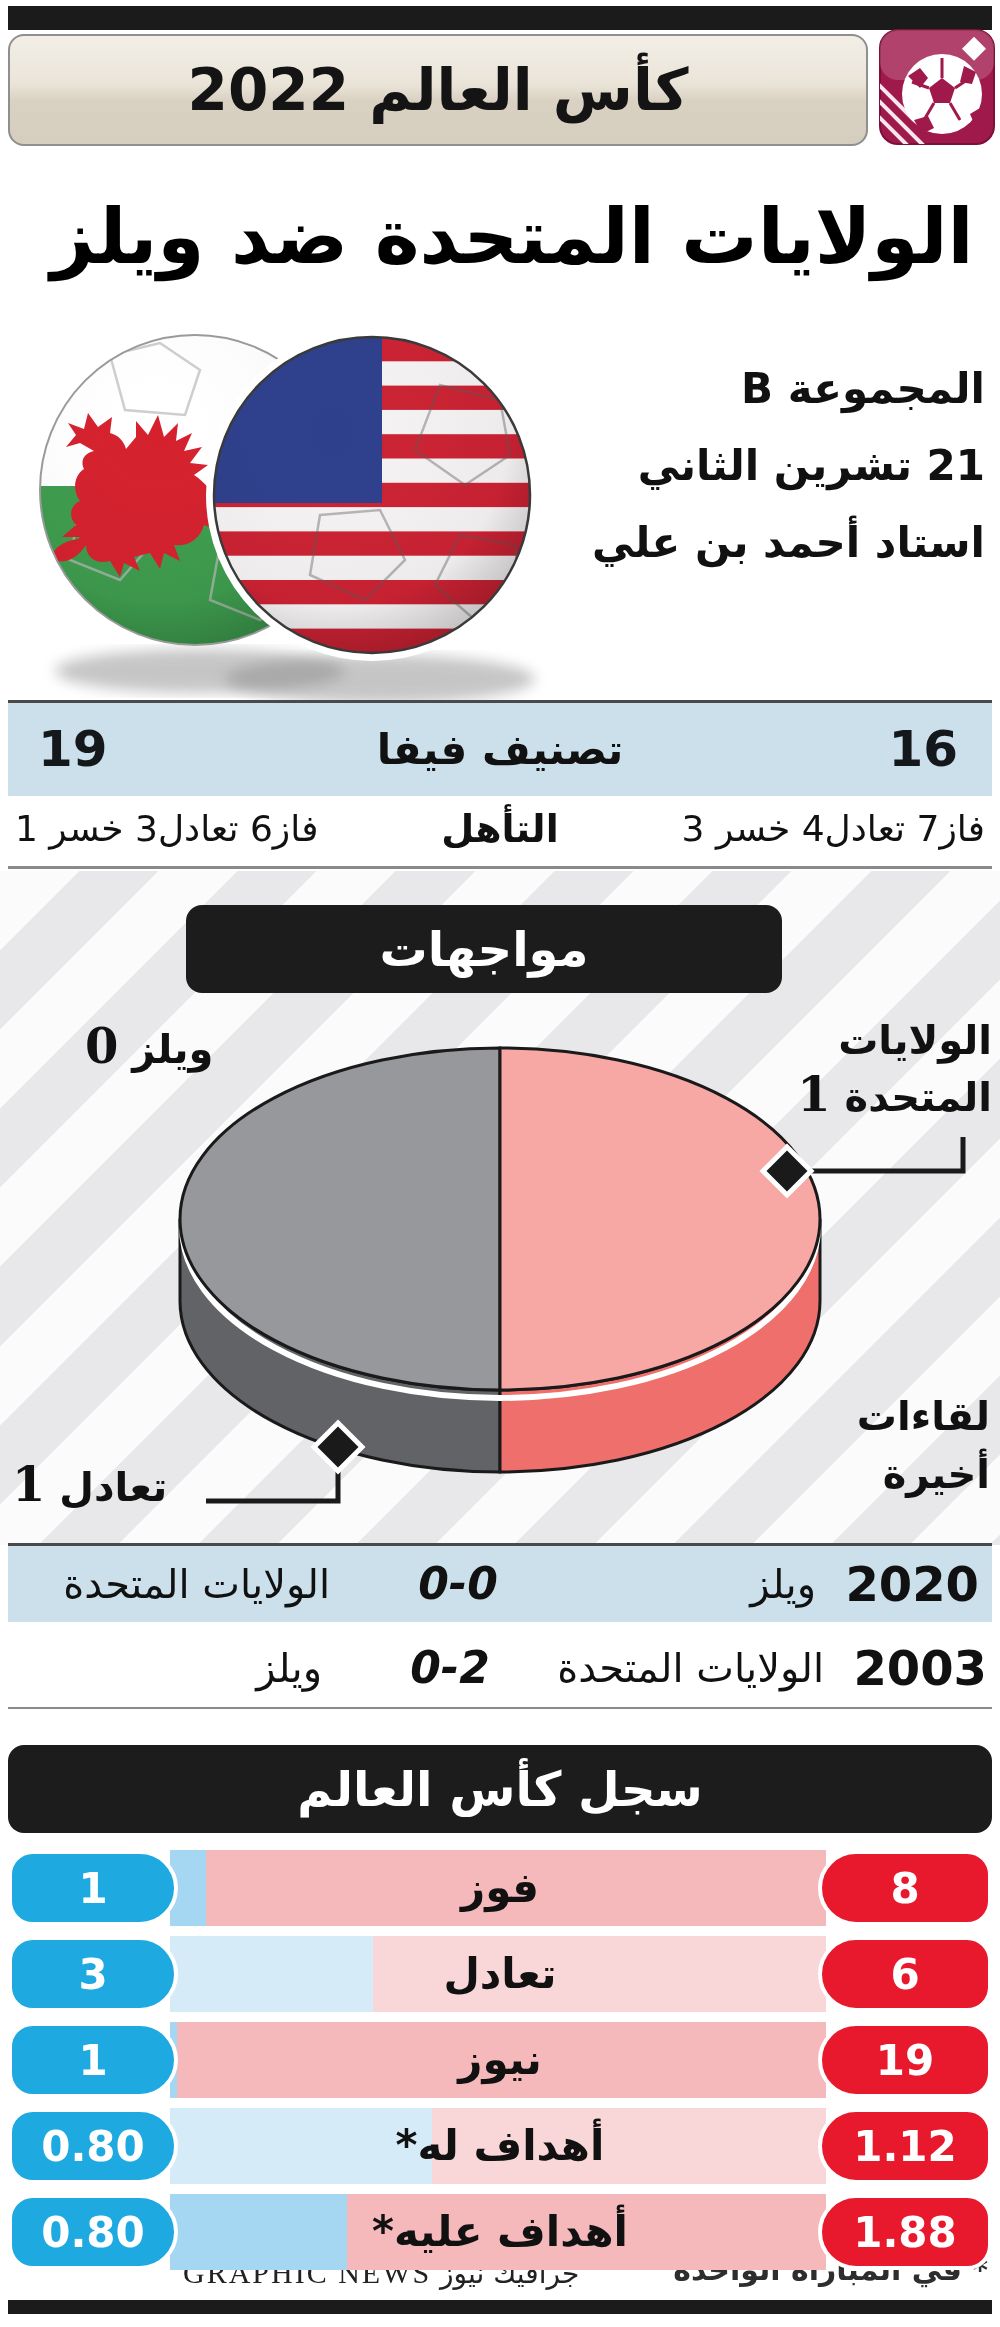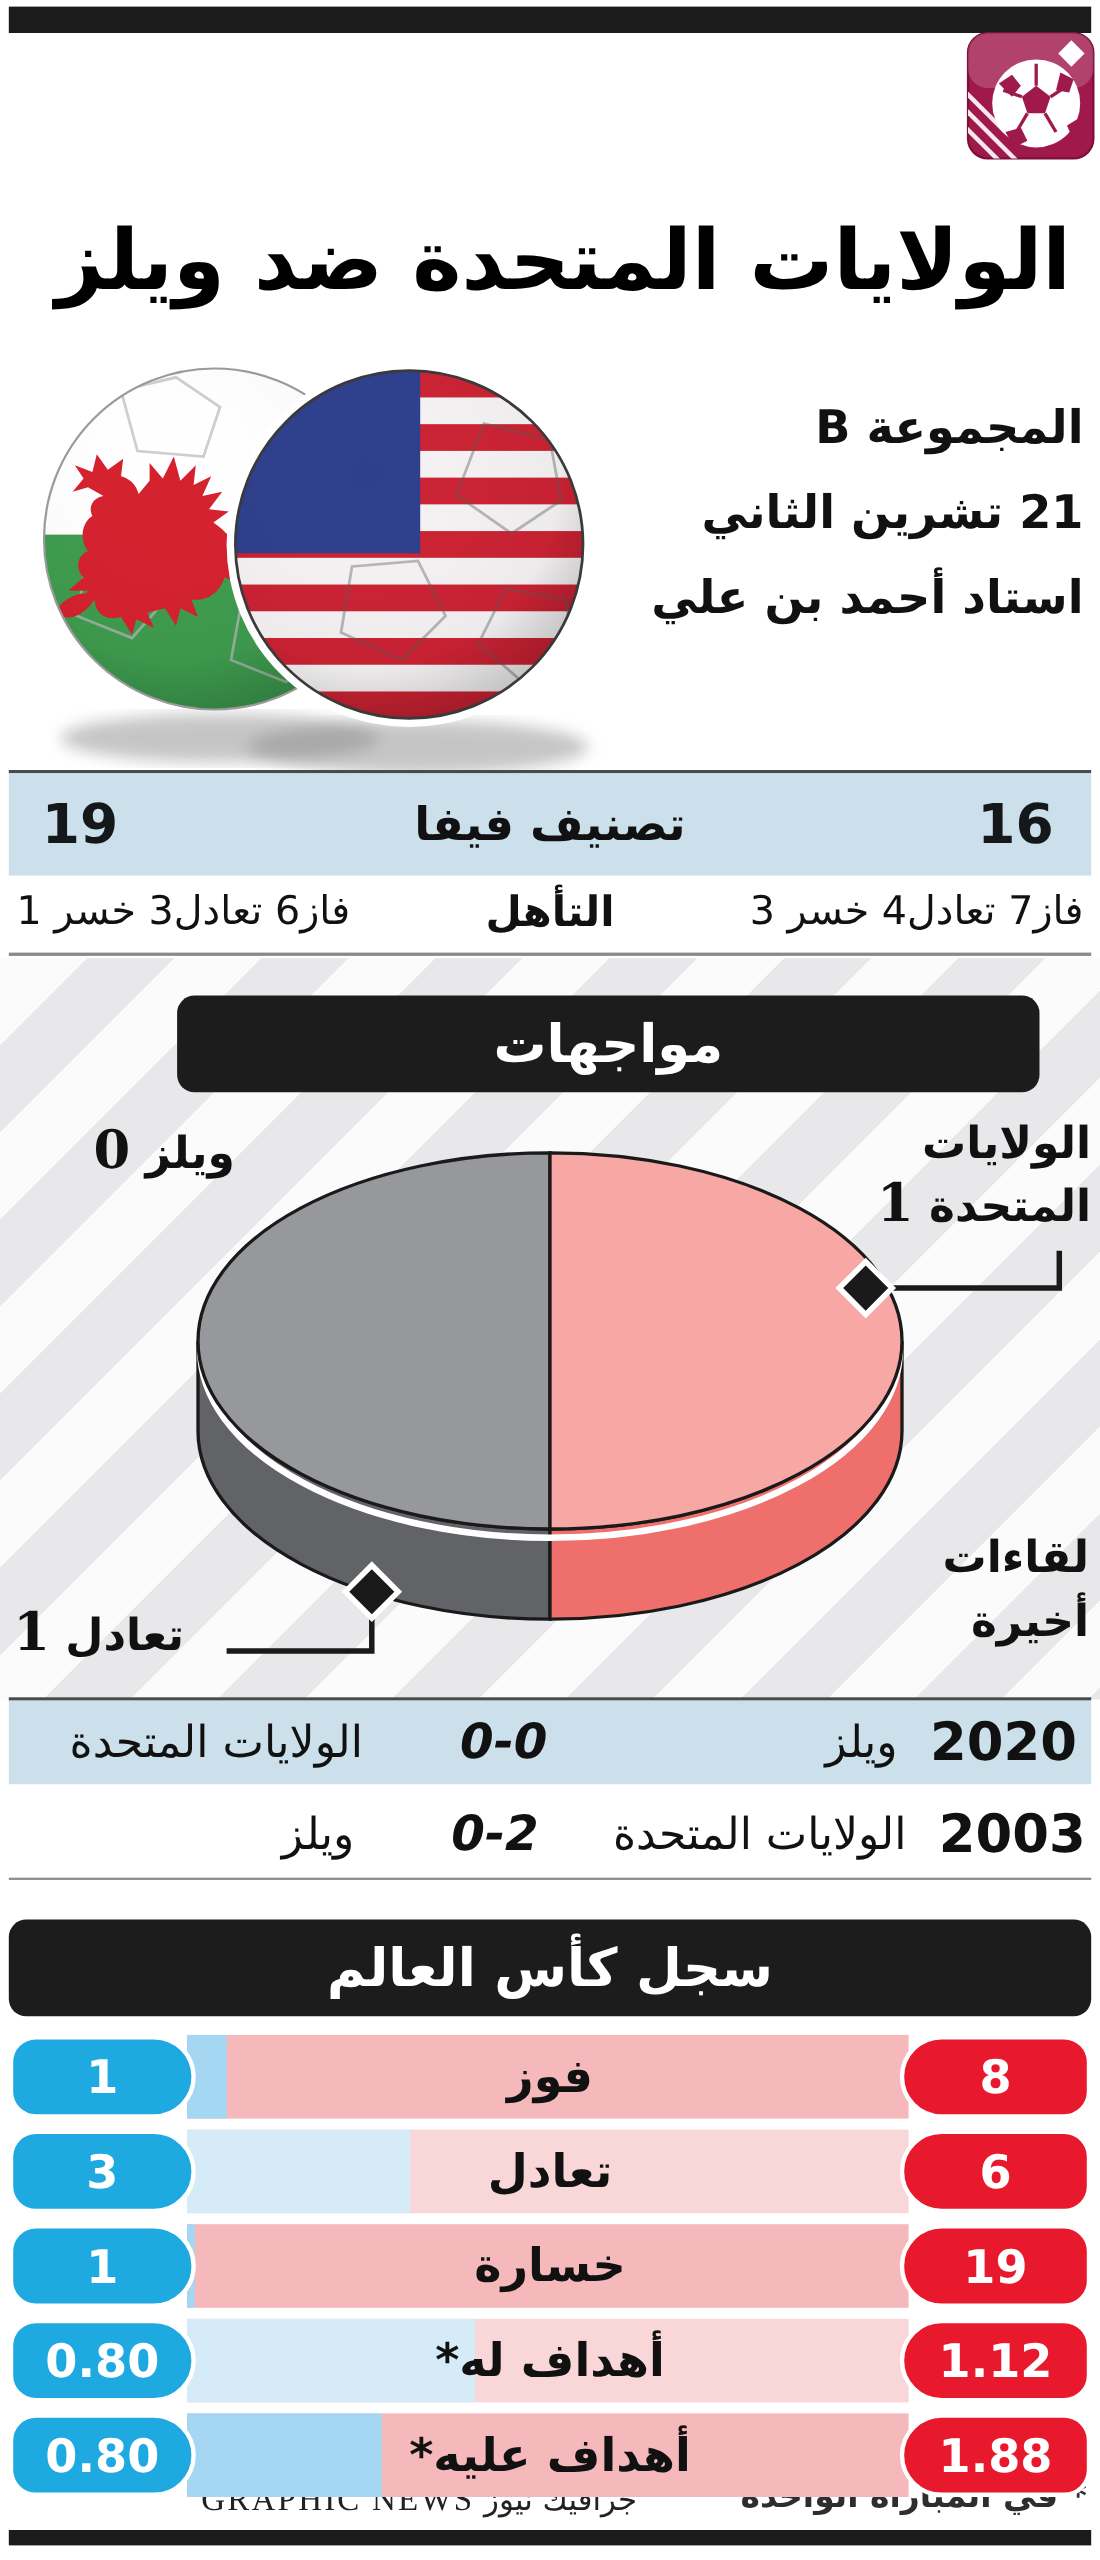--- a/index.html
+++ b/index.html
@@ -25,21 +25,21 @@
   .band-num{position:absolute;top:0;height:93px;line-height:93px;font-size:50px;font-weight:bold;color:#15181b;}
   .band-label{position:absolute;left:0;width:100%;text-align:center;height:93px;line-height:93px;font-size:42px;font-weight:bold;color:#111;}
   .qual-row{left:0;top:796px;width:1000px;height:70px;}
   .qual-text{position:absolute;top:0;height:70px;line-height:66px;font-size:36px;color:#111;}
   .qual-center{left:0;width:100%;text-align:center;font-weight:bold;font-size:38px;}
   
   .h2h{left:0;top:871px;width:1000px;height:674px;
     background:repeating-linear-gradient(135deg,#fbfbfc 0 56px,#e8e8ea 56px 112px);}
   .black-header{position:absolute;background:#1c1c1c;border-radius:16px;display:flex;align-items:center;justify-content:center;}
   .black-header span{color:#fff;font-size:48px;font-weight:bold;}
-  .h2h-title{left:161px;top:34px;width:784px;height:88px;}
+  .h2h-title{left:186px;top:34px;width:596px;height:88px;}
   .pie-layer{position:absolute;left:0;top:0;width:1000px;height:674px;}
   .pie-label{position:absolute;font-size:40px;font-weight:bold;color:#111;line-height:54px;}
   .pie-num{font-family:"DejaVu Serif",serif;font-size:48px;}
   .lbl-wales{left:85px;top:148px;}
   .lbl-usa{right:8px;top:142px;text-align:right;}
   .lbl-draw{left:12px;top:586px;}
   .lbl-recent{right:10px;top:516px;text-align:right;line-height:58px;}
   
   .meet-row{left:0;width:1000px;height:76px;}
   .meet-row.band{left:8px;width:984px;background:#cbe0eb;}
@@ -69,20 +69,23 @@
   .credit-en{font-family:"Liberation Serif","DejaVu Serif",serif;font-size:30px;letter-spacing:2px;}
   svg text{font-family:"DejaVu Sans",sans-serif;}
 </style>
 </head>
 <body>
 
 <div class="page">
 
   <div class="abs top-bar"></div>
 
+  <div class="abs title-bar">
+    <span class="title-bar-text">كأس العالم 2022</span>
+  </div>
 
   <div class="abs qatar-logo">
     <svg width="118" height="118" viewBox="0 0 118 118">
       <defs>
         <clipPath id="logoClip">
             <rect x="2" y="2" width="114" height="114" rx="18"></rect>
           </clipPath>
       </defs>
       <rect x="2" y="2" width="114" height="114" rx="18" fill="#a0194b" stroke="#7d1039" stroke-width="2"></rect>
       <rect x="2" y="2" width="114" height="50" rx="18" fill="#ffffff" opacity="0.18"></rect>
@@ -309,21 +312,21 @@
           <span>6</span>
         </div>
     </div>
     <div class="bar-row" style="top:172px;">
       <div class="pill pill-blue">
           <span>1</span>
         </div>
       <div class="bar-track">
           <div class="bar-wales" style="width: 1%;"></div>
         </div>
-      <div class="bar-label">خسارة</div>
+      <div class="bar-label">نيوز</div>
       <div class="pill pill-red">
           <span>19</span>
         </div>
     </div>
     <div class="bar-row" style="top:258px;">
       <div class="pill pill-blue">
           <span>0.80</span>
         </div>
       <div class="bar-track">
           <div class="bar-wales" style="width: 40%;"></div>

